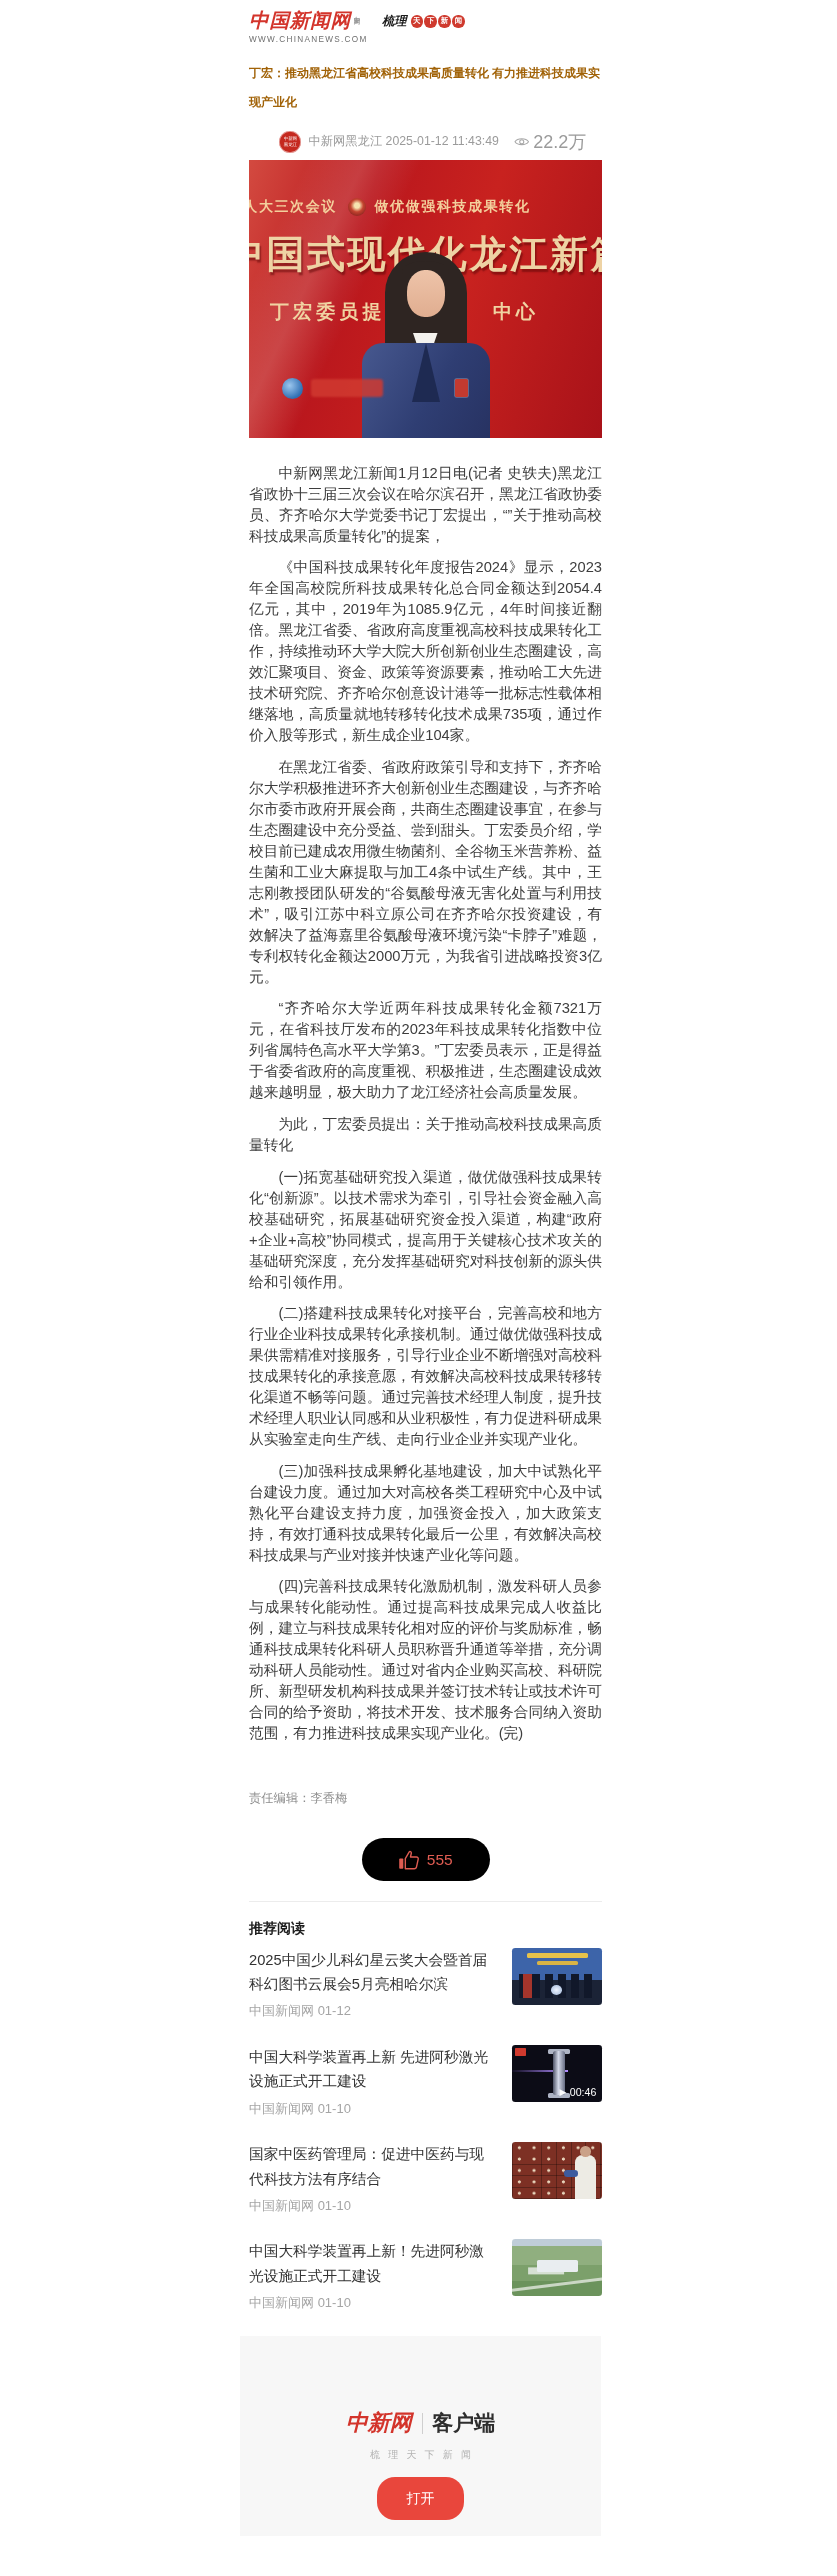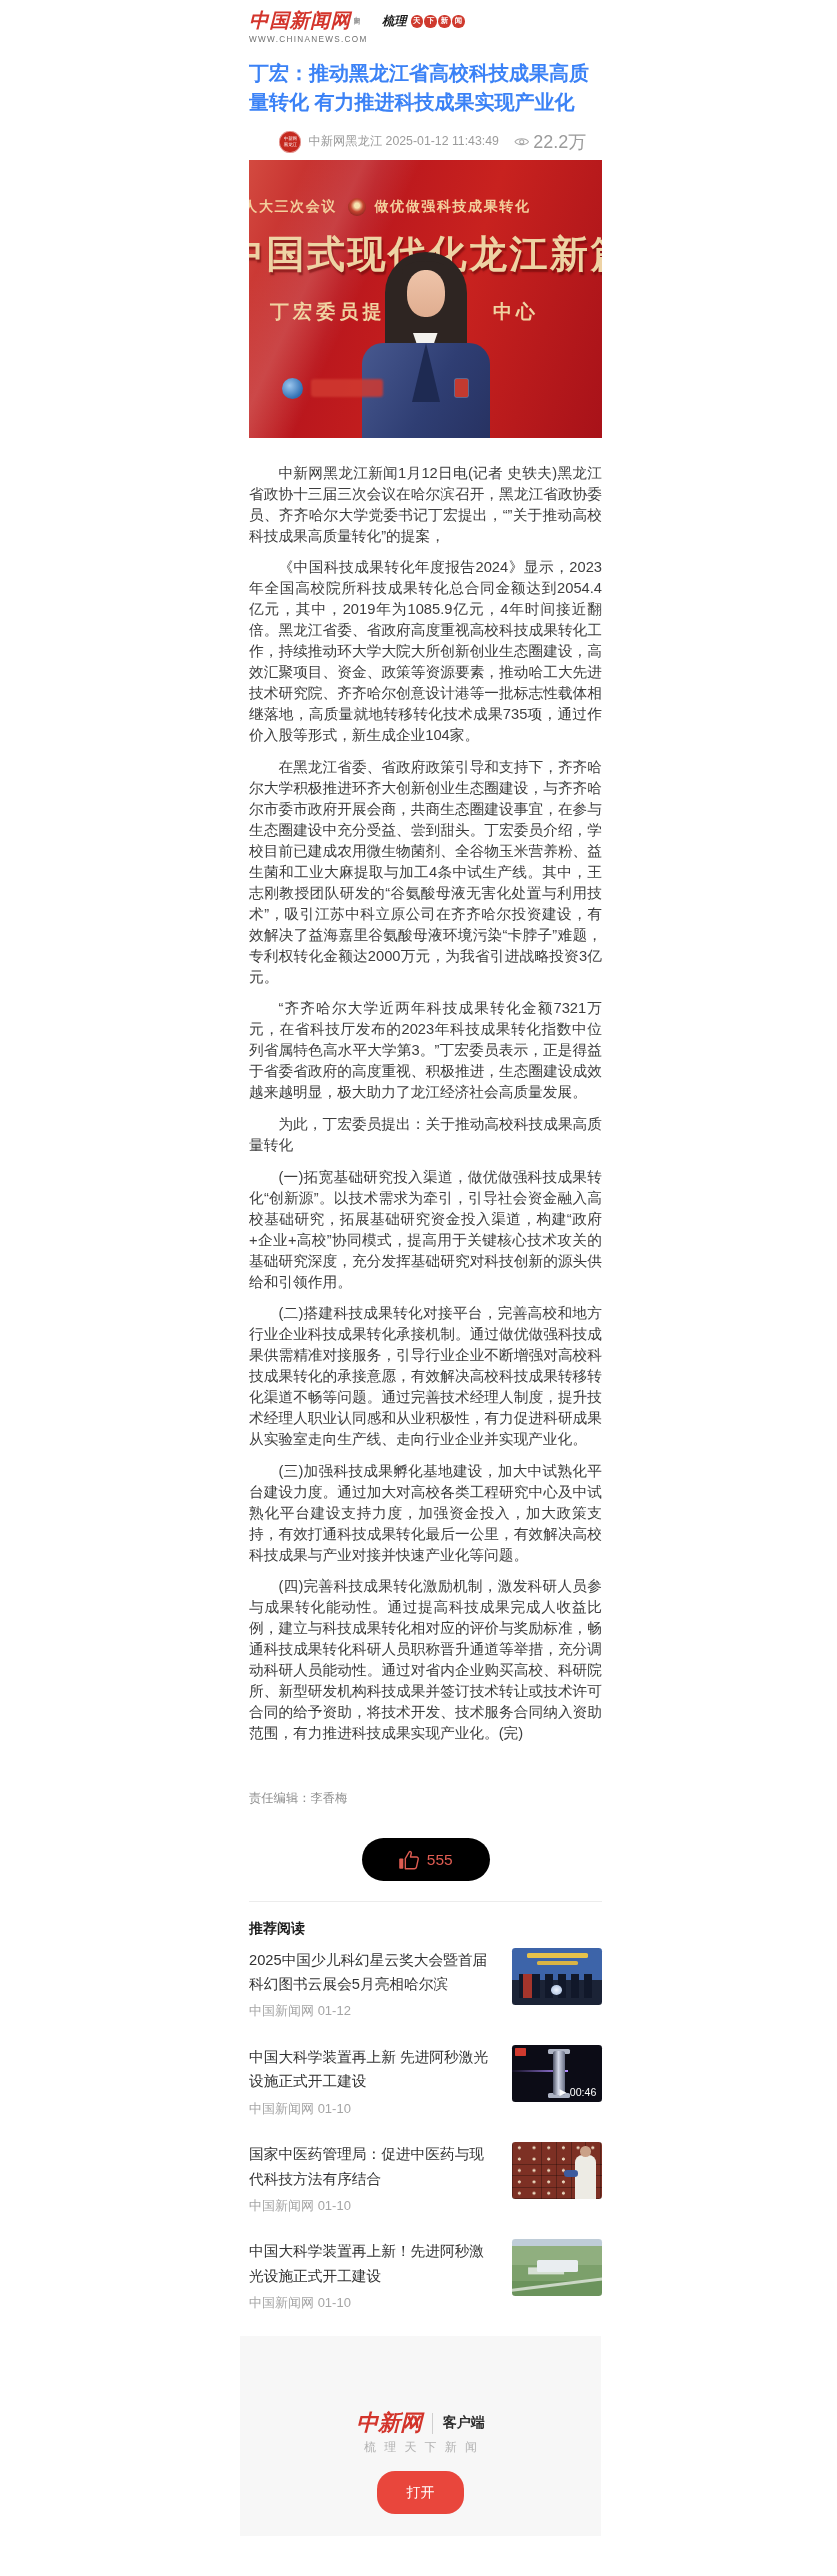--- a/index.html
+++ b/index.html
@@ -16,21 +16,21 @@
   .brand-sub { color:#8a8a8a; font-size:6.5px; line-height:7.4px; margin-left:2.5px; margin-top:1.6px;
       writing-mode:vertical-rl; letter-spacing:0.8px; }
   .slogan { margin-left:21px; margin-top:3.3px; display:flex; align-items:center; }
   .slogan-pre { color:#1b1b1b; font-family:"DejaVu Serif","Liberation Serif",serif;
       font-style:italic; font-weight:bold; font-size:12.3px; margin-right:2.5px; }
   .seal { width:12.3px; height:12.3px; background:#cf3a2e; border-radius:50%; color:#fff;
       font-size:7.4px; line-height:12.3px; text-align:center; margin-left:1.6px; font-weight:bold; }
   .siteurl { color:#6f6f6f; font-size:8.2px; letter-spacing:1.3px; margin-top:4.1px; }
 
   
-  .title { margin-top:14.7px; font-size:20px; line-height:29px; font-weight:bold; color:#3b82f6; }
+  .title { margin-top:14.7px; font-size:12px; line-height:29px; font-weight:bold; color:#a16207;font-family:Liberation Serif, serif; }
   .byline { margin-top:13px; display:flex; align-items:center;padding-left:30px; }
   .avatar { width:22px; height:22px; border-radius:50%; background:#c5291f; flex:none;
       display:flex; flex-direction:column; align-items:center; justify-content:center;
       box-shadow:inset 0 0 0 0.8px rgba(255,255,255,.55); }
   .avatar span { color:#fff; font-size:4.9px; line-height:5.7px; transform:scale(.9); white-space:nowrap; }
   .byline-text { color:#9b9b9b; font-size:12.3px; margin-left:7.4px; }
   .views { display:flex; align-items:center; margin-left:14.7px; color:#9b9b9b; font-size:18px; }
   .views svg { margin-right:4.1px; display:block; }
 
   
@@ -131,22 +131,22 @@
   .t4 .road { position:absolute; bottom:10.6px; left:-3.3px; width:98px; height:2.5px;
       background:rgba(233,238,231,.75); transform:rotate(-7deg); }
 
   
   .appcard { margin-top:19px; margin-left:-9px; width:361px; height:200px; background:#f7f7f7;
       display:flex; flex-direction:column; align-items:center; }
   .app-logo-row { margin-top:72px; display:flex; align-items:center; }
   .app-logo { color:#d3342b; font-family:"DejaVu Serif","Liberation Serif",serif;
       font-weight:bold; font-style:italic; font-size:22px; }
   .app-div { width:0.8px; height:21px; background:#cfcfcf; margin:0 9.8px; }
-  .app-name { color:#2e2e2e; font-size:14px; font-weight:bold; }
-  .app-slogan { margin-top:1px; color:#b3b3b3; font-size:12px; letter-spacing:8.2px;
+  .app-name { color:#2e2e2e; font-size:21px; font-weight:bold; }
+  .app-slogan { margin-top:10px; color:#b3b3b3; font-size:10px; letter-spacing:8.2px;
       padding-left:8.2px; }
   .openbtn { margin-top:14.7px; width:87px; height:43px; border-radius:18px; background:#e9463c;
       color:#fff; font-size:14px; border:none; display:flex; align-items:center;
       justify-content:center; cursor:pointer; }
 </style>
 </head>
 <body>
 
 <div class="page">
   <div class="col">

